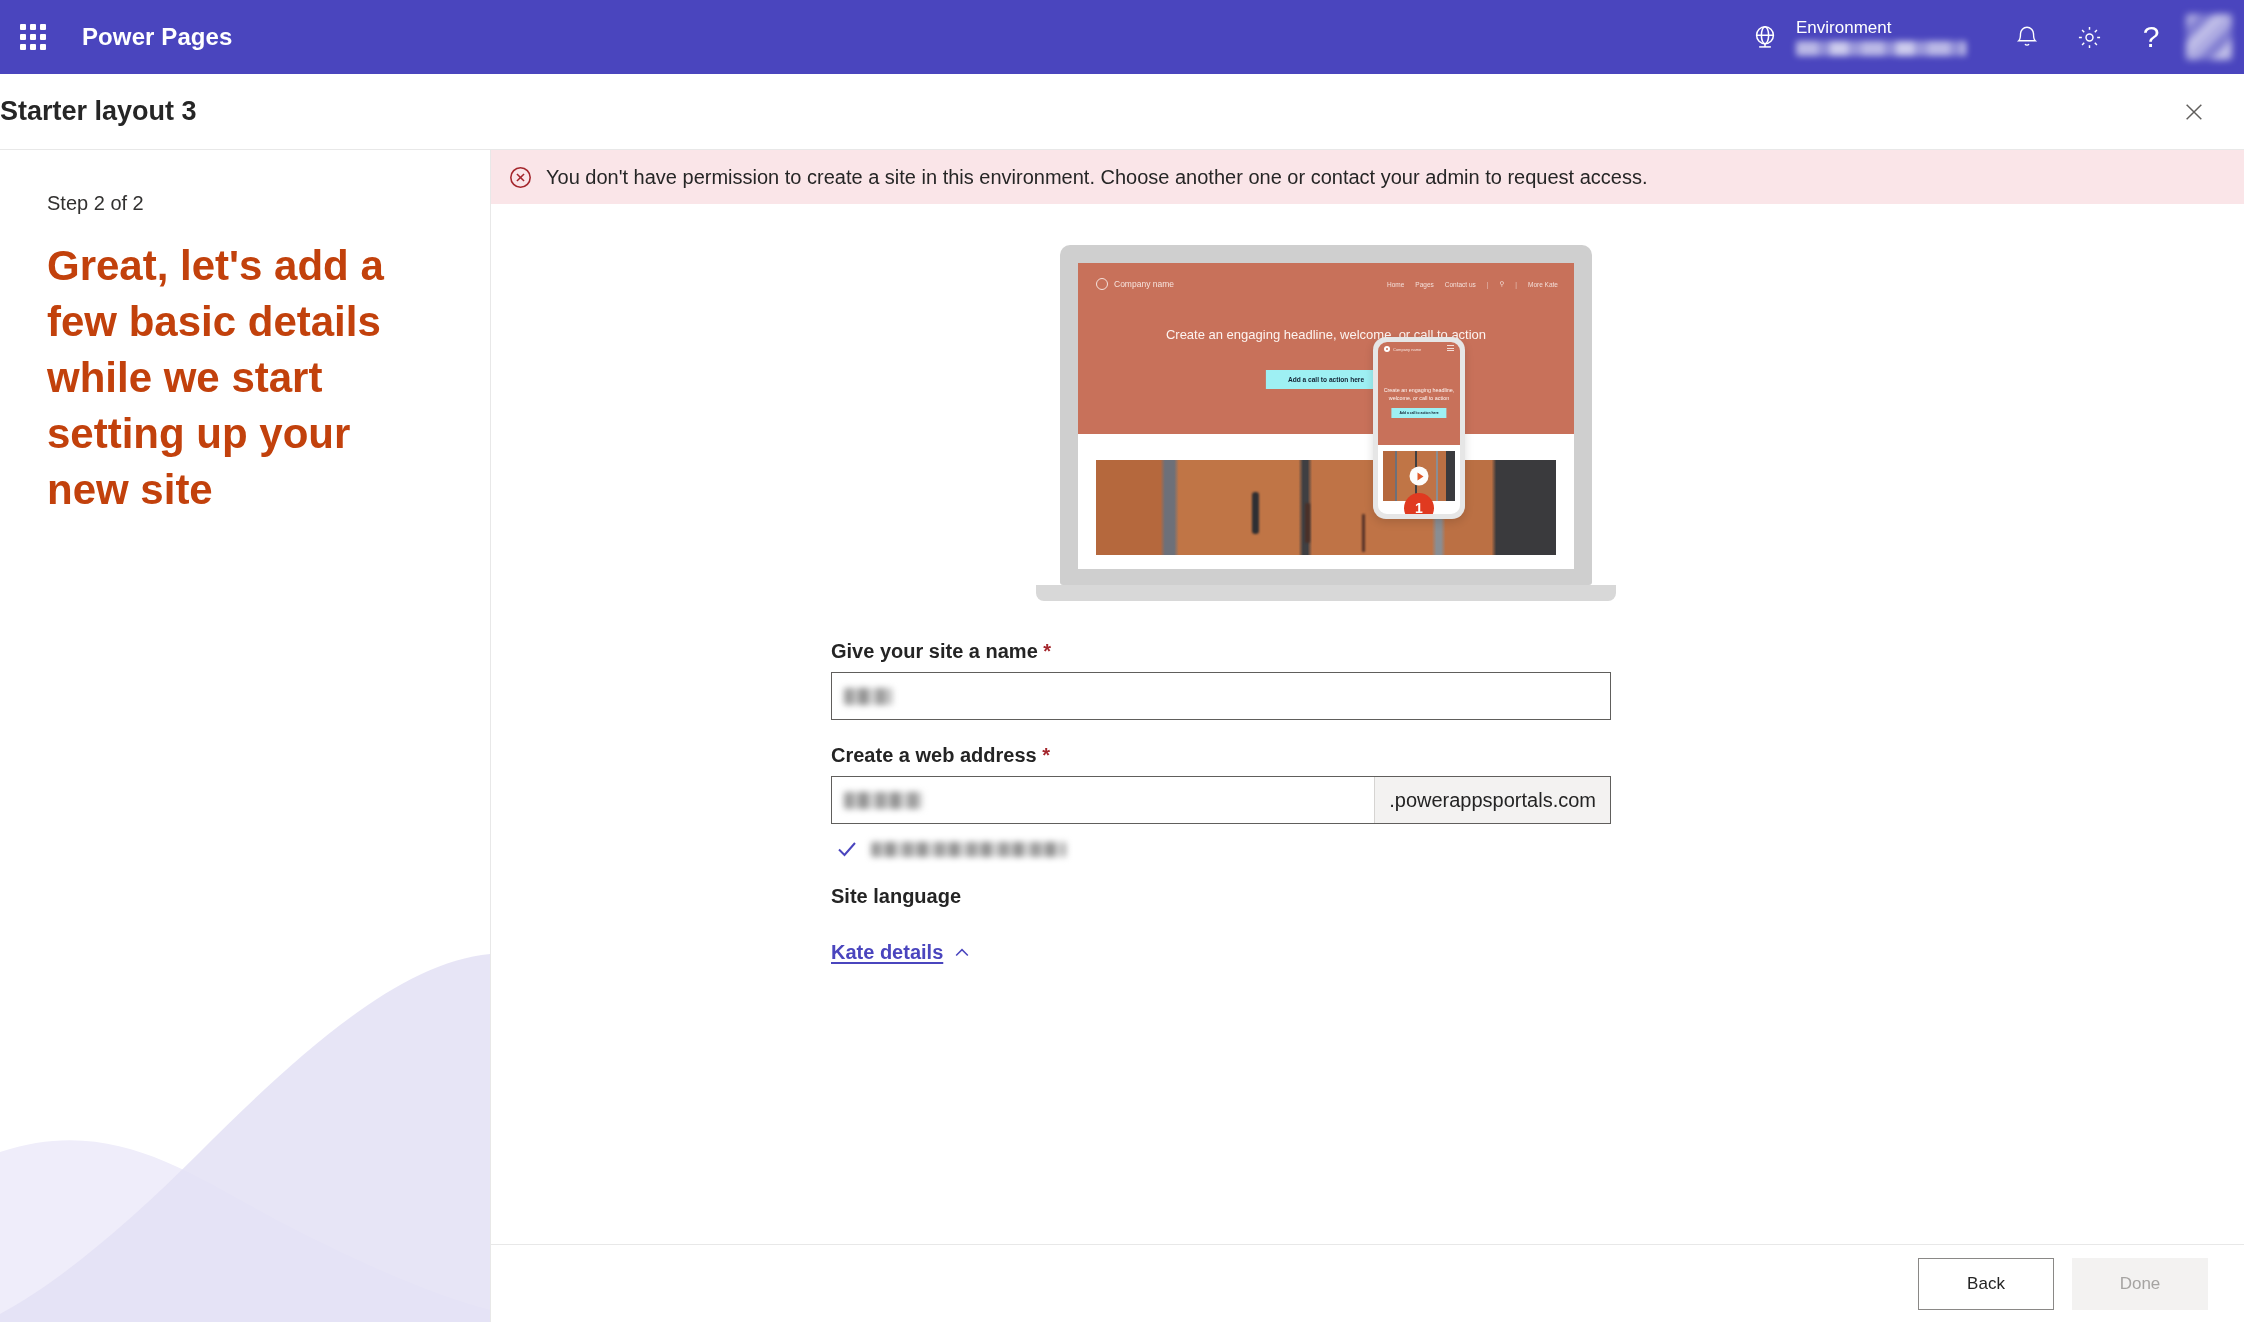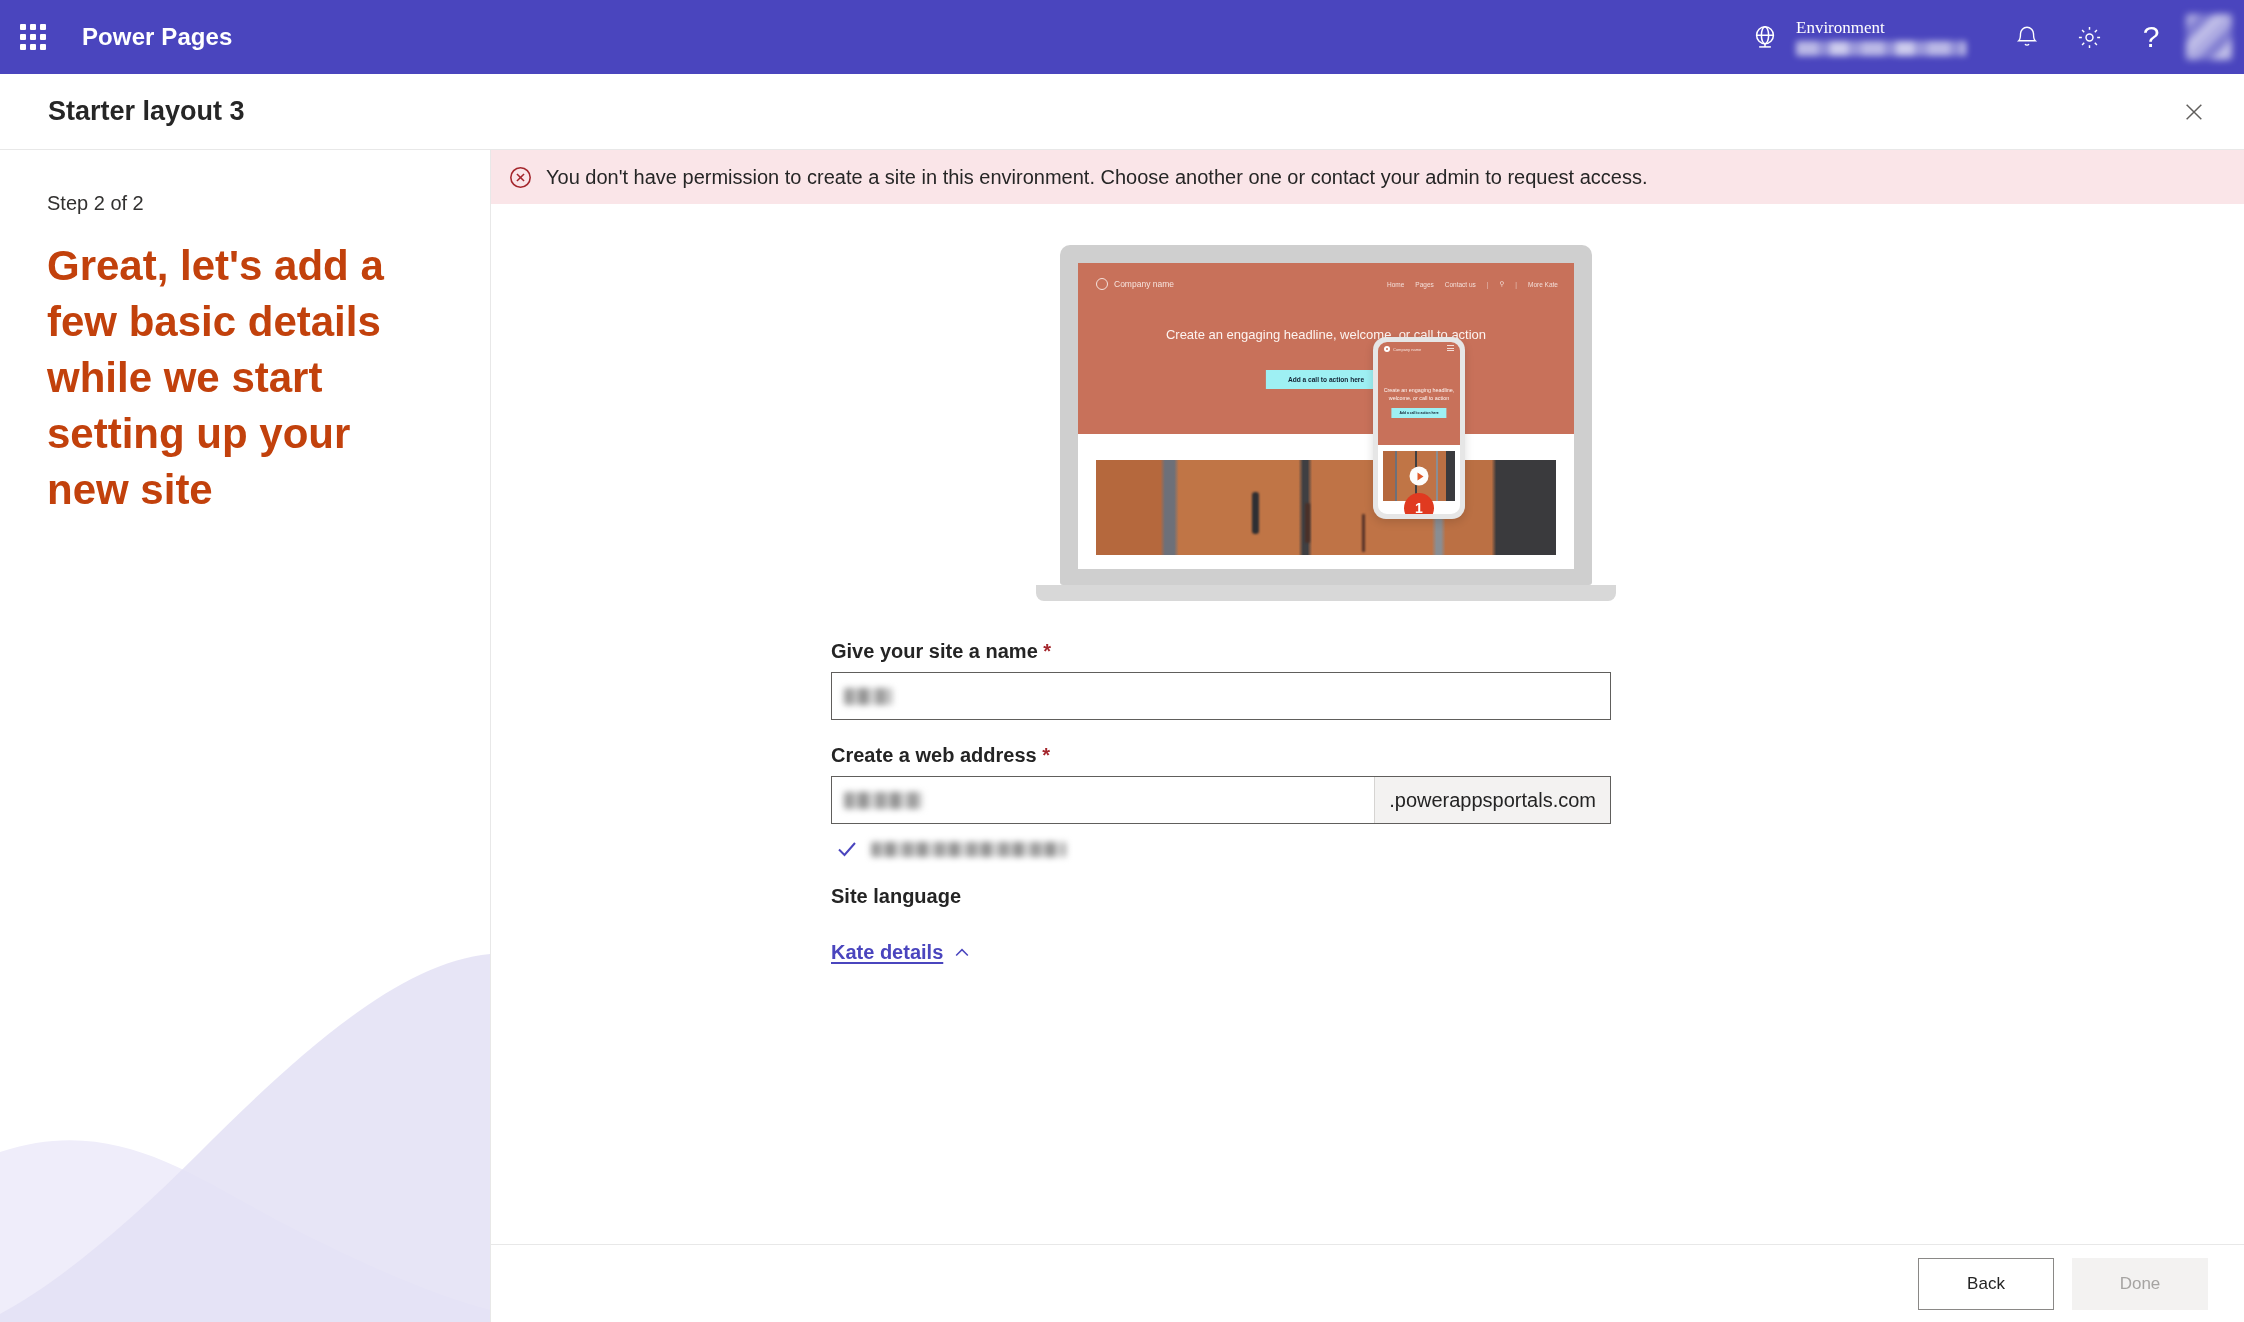--- a/index.html
+++ b/index.html
@@ -30,21 +30,21 @@
   .app-title {
     color: #ffffff; font-size: 24px; font-weight: bold;
     margin-left: 16px; letter-spacing: .1px;
   }
   .suite-right {
     position: absolute; right: 0; top: 0; height: 74px;
     display: flex; align-items: center;
   }
   .globe-icon { width: 46px; display: flex; align-items: center; justify-content: center; }
   .env-block { margin-left: 8px; width: 200px; }
-  .env-label { color: #ffffff; font-size: 17px; line-height: 20px; font-family: Liberation Serif, serif; }
+  .env-label { color: #ffffff; font-size: 17px; line-height: 20px; }
   .env-value-blur {
     margin-top: 3px; height: 15px; width: 170px; border-radius: 2px;
     background: repeating-linear-gradient(90deg,
       rgba(255,255,255,.62) 0px, rgba(255,255,255,.62) 22px,
       rgba(255,255,255,.40) 22px, rgba(255,255,255,.40) 34px,
       rgba(255,255,255,.72) 34px, rgba(255,255,255,.72) 52px,
       rgba(255,255,255,.45) 52px, rgba(255,255,255,.45) 66px);
     filter: blur(3px);
   }
   .suite-icon {
@@ -65,21 +65,21 @@
 
   
   .dlg-header {
     position: absolute; top: 74px; left: 0;
     width: 2244px; height: 76px;
     background: #ffffff;
     border-bottom: 1px solid #e8e8e8;
     display: flex; align-items: center;
   }
   .dlg-title {
-    margin-left: 48px; font-size: 27px; font-weight: bold; color: #262626;
+    font-size: 27px; font-weight: bold; color: #262626;
   }
   .dlg-close {
     position: absolute; right: 28px; top: 50%; transform: translateY(-50%);
     width: 44px; height: 44px;
     display: flex; align-items: center; justify-content: center;
     cursor: pointer;
   }
 
   
   .side {

